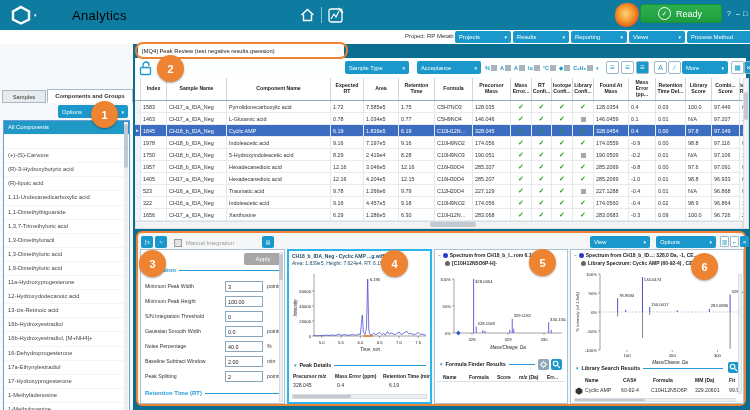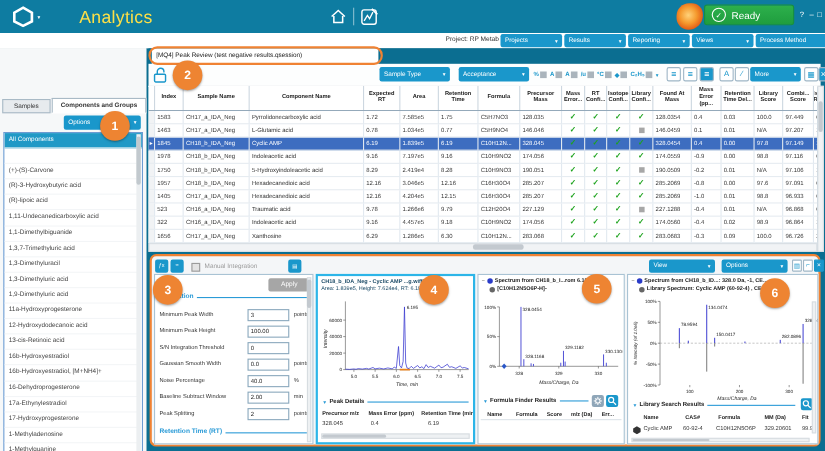--- a/index.html
+++ b/index.html
@@ -1,20 +1,20 @@
 <!DOCTYPE html>
 <html><head>
 <meta charset="utf-8">
 <style>
   html,body{margin:0;padding:0;background:#e9edf0;font-family:"Liberation Sans",sans-serif;}
   #root{position:relative;width:750px;height:410px;overflow:hidden;background:#ffffff;}
   .abs{position:absolute;}
   
   #topbar{left:0;top:0;width:750px;height:30px;background:#0e7ca1;}
-  #appname{left:72px;top:8px;color:#fde047;font-size:16px;letter-spacing:.3px;}
+  #appname{left:72px;top:8px;color:#000000;font-size:13px;letter-spacing:.3px;}
   #winframe{left:133px;top:44px;width:617px;height:366px;background:#0b6e91;}
   
   #projbar{left:0;top:30px;width:750px;height:14px;background:#fff;border-bottom:1px solid #e0e6ea;}
   #projlabel{left:405px;top:33px;font-size:6px;color:#333;}
   #project-ddls{left:455px;top:31px;display:flex;gap:2px;}
   .ddl{background:#1a97cb;color:#fff;font-size:5.8px;border-radius:2px;height:12px;display:flex;align-items:center;justify-content:space-between;padding:0 4px;box-sizing:border-box;}
   .ddl .car{font-size:5px;margin-left:4px;}
   
   #sidebar{left:0;top:44px;width:133px;height:366px;background:#f6f8f9;}
   .sbtab{position:absolute;font-size:5.8px;color:#333;border:1px solid #a9bac6;display:flex;align-items:center;justify-content:center;box-sizing:border-box;}
@@ -84,21 +84,21 @@
   .subhead .rule{height:1px;background:#2b9bd7;flex:1;margin-left:3px;}
   .mini-col{position:absolute;font-size:5px;font-weight:bold;color:#222;white-space:nowrap;}
   .mini-val{position:absolute;font-size:5.2px;color:#333;white-space:nowrap;}
   .bscroll{position:absolute;background:#eef1f3;border:1px solid #d7dde1;box-sizing:border-box;}
   .bthumb{position:absolute;background:#c3c9cf;border-radius:2px;}
   .iconbtn{position:absolute;width:11px;height:11px;border-radius:2px;display:flex;align-items:center;justify-content:center;}
   
   .note{position:absolute;width:27px;height:27px;border-radius:50%;background:#ee8432;color:#fff;font-size:11px;font-weight:bold;display:flex;align-items:center;justify-content:center;box-shadow:0 1px 2px rgba(0,0,0,.35);z-index:60;}
   #tabnote-rect{left:135px;top:42px;width:213px;height:17px;border:2px solid #f08233;border-radius:8px;box-sizing:border-box;z-index:55;pointer-events:none;}
   
-  #readybtn{left:640px;top:4px;width:82px;height:19px;background:linear-gradient(#2db04c,#1f9d3e);border:1px solid #18913a;border-radius:3px;display:flex;align-items:center;color:#fff;font-size:9px;gap:5px;padding-left:6px;box-sizing:border-box;}
+  #readybtn{left:640px;top:4px;width:82px;height:19px;background:linear-gradient(#2db04c,#1f9d3e);border:1px solid #18913a;border-radius:3px;display:flex;align-items:center;color:#fff;font-size:9px;gap:5px;padding-left:17px;box-sizing:border-box;}
   #ready-circ{width:11px;height:11px;border:1.3px solid #fff;border-radius:50%;font-size:7px;display:flex;align-items:center;justify-content:center;}
   #flower{left:615px;top:3px;width:24px;height:24px;background:radial-gradient(circle at 45% 45%,#ffd27a 0%,#f59a2e 40%,#e35f17 70%,#b23a10 100%);border-radius:48% 42% 55% 45%;}
   .winctl{position:absolute;color:#fff;font-size:7px;top:10px;}
 </style>
 </head>
 <body>
 
 <div id="root">
 
   <div class="abs" id="topbar">

